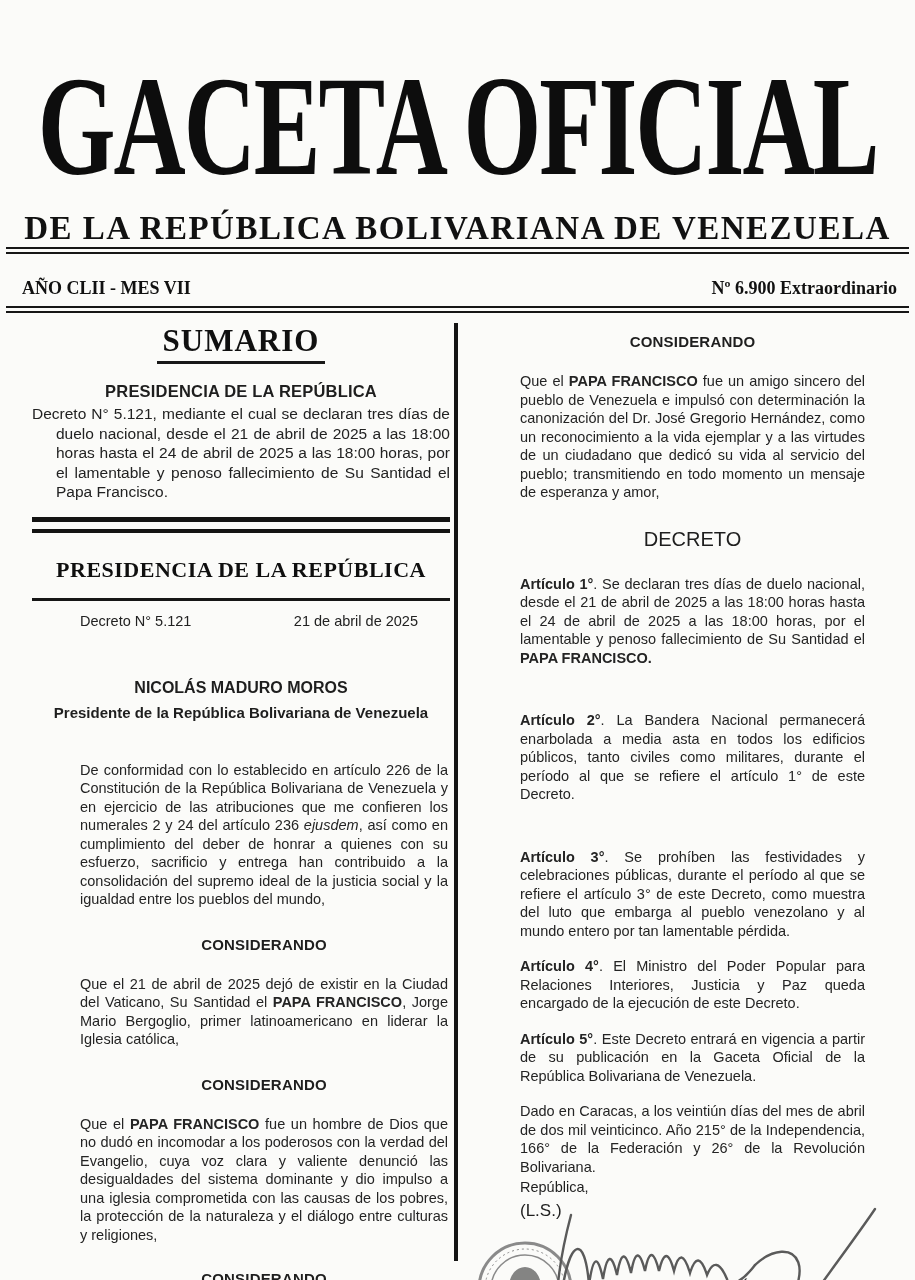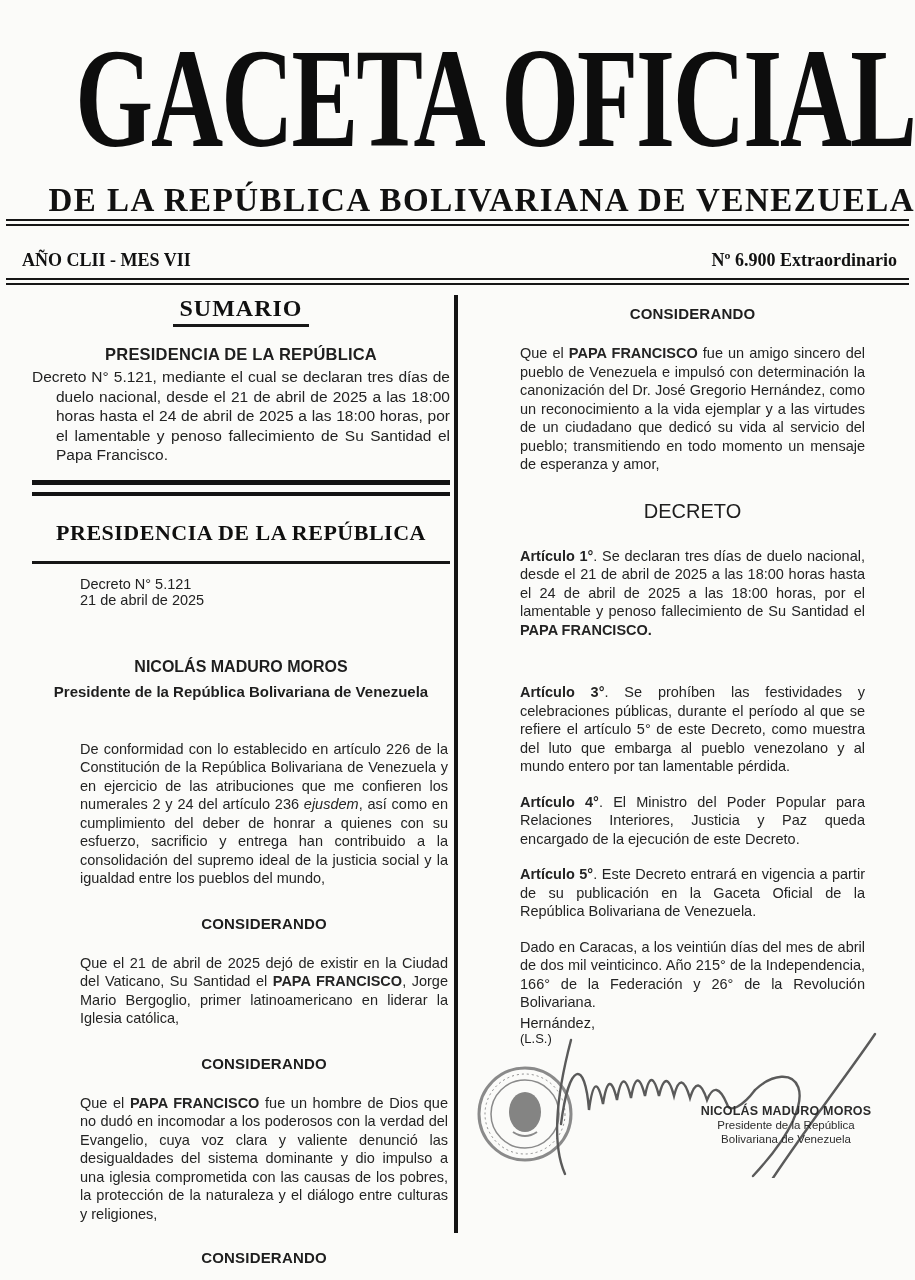--- a/index.html
+++ b/index.html
@@ -6,21 +6,21 @@
   html,body { width:915px; height:1280px; }
   body {
     background:#fbfbf9;
     color:#1e1e1e;
     font-family:"Liberation Sans", sans-serif;
     overflow:hidden;
   }
   .page { width:915px; height:1280px; position:relative; }
 
   
-  .masthead { text-align:right; padding-top:28px; }
+  .masthead { text-align:center; padding-top:56px; }
   .masthead-title {
     font-family:"Liberation Serif", serif;
     font-weight:bold;
     font-size:100px;
     line-height:1;
     letter-spacing:-2px;
     white-space:nowrap;
     display:inline-block;
     transform:scaleY(1.42);
     transform-origin:center top;
@@ -48,55 +48,55 @@
   .col-left { width:446px; padding:2px 4px 0 24px; }
   .col-divider { width:4px; background:#141414; height:938px; margin-top:4px; }
   .col-right { flex:1; padding:6px 42px 0 62px; }
 
   .body-text { font-size:14.5px; line-height:18.5px; text-align:justify; color:#242424; }
 
   
   .sumario-title-wrap { text-align:center; margin-top:2px; }
   .sumario-title {
     display:inline-block;
-    font-family:"Liberation Serif", serif; font-weight:bold; font-size:24px; letter-spacing:1px;
+    font-family:"Liberation Serif", serif; font-weight:bold; font-size:31px; letter-spacing:1px;
     border-bottom:3px solid #181818; padding:0 6px 2px 6px; color:#101010;
   }
   .sumario-org { text-align:center; font-weight:700; font-size:16.5px; margin-top:18px; letter-spacing:.2px; }
   .sumario-entry {
     margin-top:3px; font-size:15.5px; line-height:19.5px; text-align:justify;
     padding-left:24px; text-indent:-24px; color:#222;
   }
   .thick-bars { margin-top:15px; }
   .thick-bars .bar1 { height:5px; background:#131313; }
   .thick-bars .bar2 { height:4px; background:#131313; margin-top:7px; }
 
   
   .left-heading {
     text-align:center; font-family:"Liberation Serif", serif; font-weight:bold;
     font-size:22px; letter-spacing:.5px; margin-top:24px; color:#0f0f0f;
   }
   .heading-rule { height:3px; background:#161616; margin-top:15px; }
-  .decreto-row { display:flex; justify-content:space-between; margin-top:12px; padding:0 32px 0 48px; font-size:14.5px; color:#222;flex-direction:column; }
+  .decreto-row { display:flex; justify-content:space-between; margin-top:12px; padding:0 32px 0 48px; font-size:14.5px; color:#222; }
   .president-name { text-align:center; font-weight:700; font-size:16px; margin-top:50px; }
   .president-title { text-align:center; font-weight:700; font-size:15px; margin-top:7px; }
 
   .decree-body-left { padding-left:48px; padding-right:2px; }
   .decree-body-left .intro { margin-top:40px; }
   .considerando { text-align:center; font-weight:700; font-size:15px; letter-spacing:.2px; margin:27px 0 22px 0; }
   .considerando.tight { margin:26px 0 20px 0; }
 
   
   .col-right .considerando.first { margin-top:8px; }
   .decreto-label { text-align:center; font-weight:400; font-size:20px; margin:26px 0 24px 0; }
   .article { margin-bottom:17px; }
   .article.gap-after { margin-bottom:44px; }
   .dado { margin-top:12px; }
   .ejecutese { margin-top:3px; font-size:14.5px; }
-  .ls { font-size:13px; }
+  .ls { margin-top:6px; font-size:17px; }
 
   .signature-block { position:relative; height:112px; }
   .signature-svg { position:absolute; right:-18px; top:-18px; }
   .sig-name-block { position:absolute; left:138px; top:58px; width:256px; text-align:center; color:#2c2c2c; }
   .sig-name { font-weight:700; font-size:12.5px; letter-spacing:.2px; }
   .sig-line { font-size:11.5px; line-height:14px; }
 </style>
 </head>
 <body>
 
@@ -160,26 +160,27 @@
     <div class="col-divider"></div>
 
     <div class="col-right">
 
       <div class="considerando first">CONSIDERANDO</div>
       <p class="body-text"><span>Que el </span><span style="font-weight: 700;">PAPA FRANCISCO</span><span> fue un amigo sincero del pueblo de Venezuela e impulsó con determinación la canonización del Dr. José Gregorio Hernández, como un reconocimiento a la vida ejemplar y a las virtudes de un ciudadano que dedicó su vida al servicio del pueblo; transmitiendo en todo momento un mensaje de esperanza y amor,</span></p>
 
       <div class="decreto-label">DECRETO</div>
 
       <p class="body-text article gap-after"><span style="font-weight: 700;">Artículo 1°</span><span>. Se declaran tres días de duelo nacional, desde el 21 de abril de 2025 a las 18:00 horas hasta el 24 de abril de 2025 a las 18:00 horas, por el lamentable y penoso fallecimiento de Su Santidad el </span><span style="font-weight: 700;">PAPA FRANCISCO.</span></p>
-      <p class="body-text article"><span style="font-weight: 700;">Artículo 3°</span><span>. Se prohíben las festividades y celebraciones públicas, durante el período al que se refiere el artículo 5° de este Decreto, como muestra del luto que embarga al pueblo venezolano y al mundo entero por tan lamentable pérdida.</span></p>
+      <p class="body-text article gap-after"><span style="font-weight: 700;">Artículo 2°</span><span>. La Bandera Nacional permanecerá enarbolada a media asta en todos los edificios públicos, tanto civiles como militares, durante el período al que se refiere el artículo 1° de este Decreto.</span></p>
+      <p class="body-text article"><span style="font-weight: 700;">Artículo 3°</span><span>. Se prohíben las festividades y celebraciones públicas, durante el período al que se refiere el artículo 3° de este Decreto, como muestra del luto que embarga al pueblo venezolano y al mundo entero por tan lamentable pérdida.</span></p>
       <p class="body-text article"><span style="font-weight: 700;">Artículo 4°</span><span>. El Ministro del Poder Popular para Relaciones Interiores, Justicia y Paz queda encargado de la ejecución de este Decreto.</span></p>
       <p class="body-text article"><span style="font-weight: 700;">Artículo 5°</span><span>. Este Decreto entrará en vigencia a partir de su publicación en la Gaceta Oficial de la República Bolivariana de Venezuela.</span></p>
 
       <p class="body-text dado">Dado en Caracas, a los veintiún días del mes de abril de dos mil veinticinco. Año 215° de la Independencia, 166° de la Federación y 26° de la Revolución Bolivariana.</p>
-      <div class="ejecutese">Hernández,</div>
+      <div class="ejecutese">República,</div>
       <div class="ls">(L.S.)</div>
 
       <div class="signature-block">
         <svg class="signature-svg" width="440" height="150" viewBox="0 0 440 150">
 
           <g stroke="#8a8a8a" fill="none">
             <circle cx="82" cy="86" r="46" stroke-width="3"></circle>
             <circle cx="82" cy="86" r="34" stroke-width="1.5"></circle>
             <circle cx="82" cy="86" r="40" stroke-width="1" stroke-dasharray="2 3"></circle>
             <ellipse cx="82" cy="84" rx="16" ry="20" fill="#6e6e6e" stroke="none" opacity="0.85"></ellipse>

